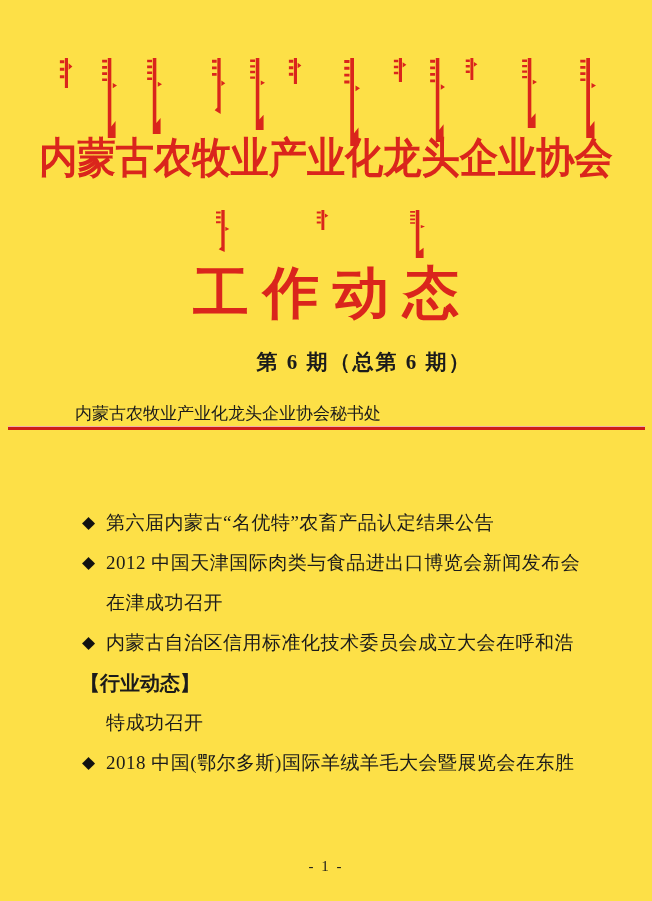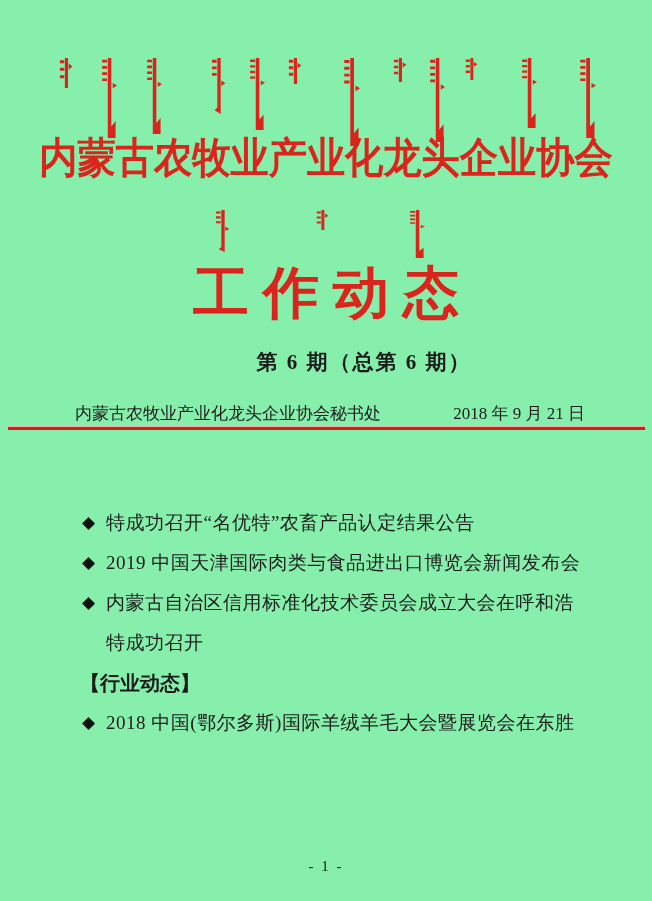--- a/index.html
+++ b/index.html
@@ -2,21 +2,21 @@
 <html><head>
 <meta charset="utf-8">
 <style>
   html,body{margin:0;padding:0;background:#fff;}
   body{
     width:652px;height:901px;
     font-family:"Liberation Serif","DejaVu Serif",serif;
     color:#1b1b1b;
     position:relative;overflow:hidden;
   }
-  .page{position:absolute;inset:0;background:#86efac;}
+  .page{position:absolute;inset:0;background:#fde047;}
 
   
   .mrow{position:absolute;left:0;width:652px;}
   .mrow-top{top:58px;height:95px;}
   .mrow-mid{top:210px;height:52px;}
   .mglyph{position:absolute;top:0;display:block;}
   .mglyph path{fill:#da251c;}
 
   
   .org-title{
@@ -126,48 +126,50 @@
         <path d="M11 0h5v77l6-6v19H11zM3 2h7v3H3zM3 9h7v3H3zM3 16h7v3H3zM3 23h7v3H3zM18 28l6 3-6 3z"></path>
       </svg>
   </div>
 
   <h2 class="doc-title">工作动态</h2>
 
   <div class="issue-line">第 6 期（总第 6 期）</div>
 
   <div class="pub-line">
     <span>内蒙古农牧业产业化龙头企业协会秘书处</span>
-    <span>2018 年 9 月 21 日</span>
   </div>
 
   <div class="red-rule"></div>
 
 
   <div class="toc">
 
 
     <div class="toc-line item-line">
       <span class="bullet">◆</span>
-      <span>特成功召开“名优特”农畜产品认定结果公告</span>
+      <span>第六届内蒙古“名优特”农畜产品认定结果公告</span>
     </div>
 
     <div class="toc-line item-line">
       <span class="bullet">◆</span>
-      <span>2019 中国天津国际肉类与食品进出口博览会新闻发布会</span>
+      <span>2012 中国天津国际肉类与食品进出口博览会新闻发布会</span>
+    </div>
+    <div class="toc-line item-line cont">
+      <span>在津成功召开</span>
     </div>
 
     <div class="toc-line item-line">
       <span class="bullet">◆</span>
       <span>内蒙古自治区信用标准化技术委员会成立大会在呼和浩</span>
     </div>
+    <div class="toc-line section-title">【行业动态】</div>
+
     <div class="toc-line item-line cont">
       <span>特成功召开</span>
     </div>
-
-    <div class="toc-line section-title">【行业动态】</div>
 
     <div class="toc-line item-line">
       <span class="bullet">◆</span>
       <span>2018 中国(鄂尔多斯)国际羊绒羊毛大会暨展览会在东胜</span>
     </div>
 
   </div>
 
   <div class="page-number">- 1 -</div>
 

